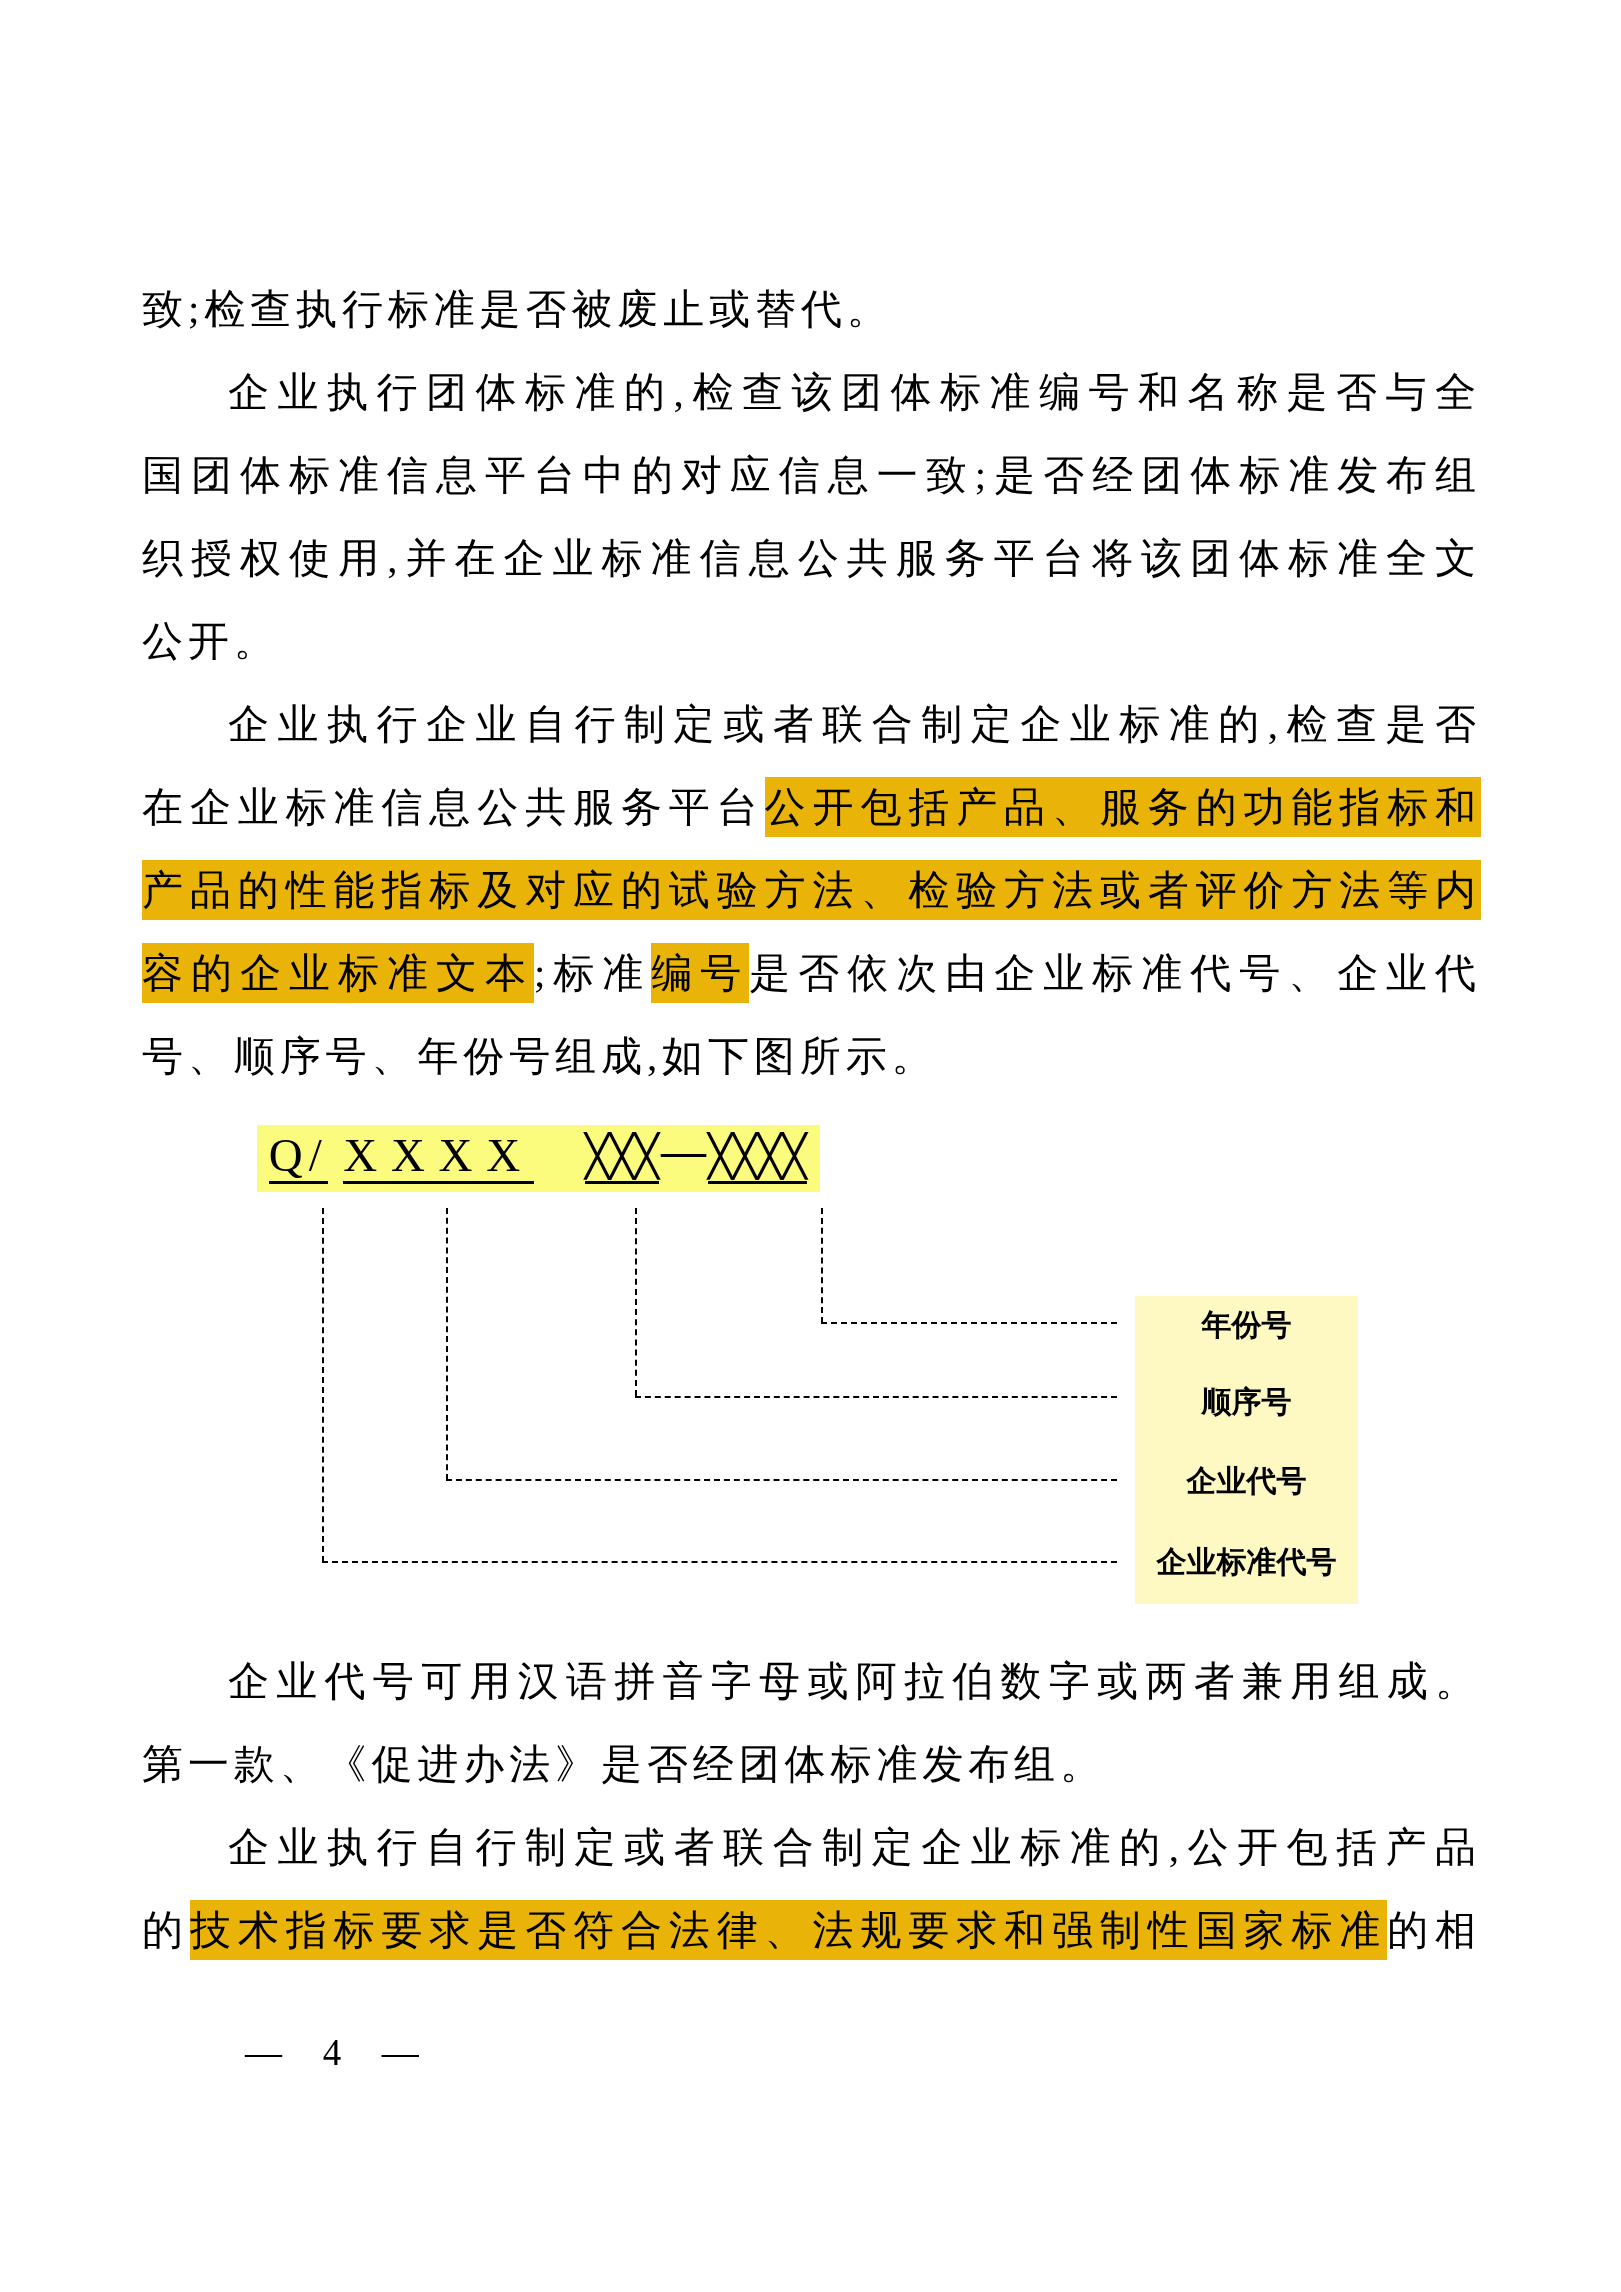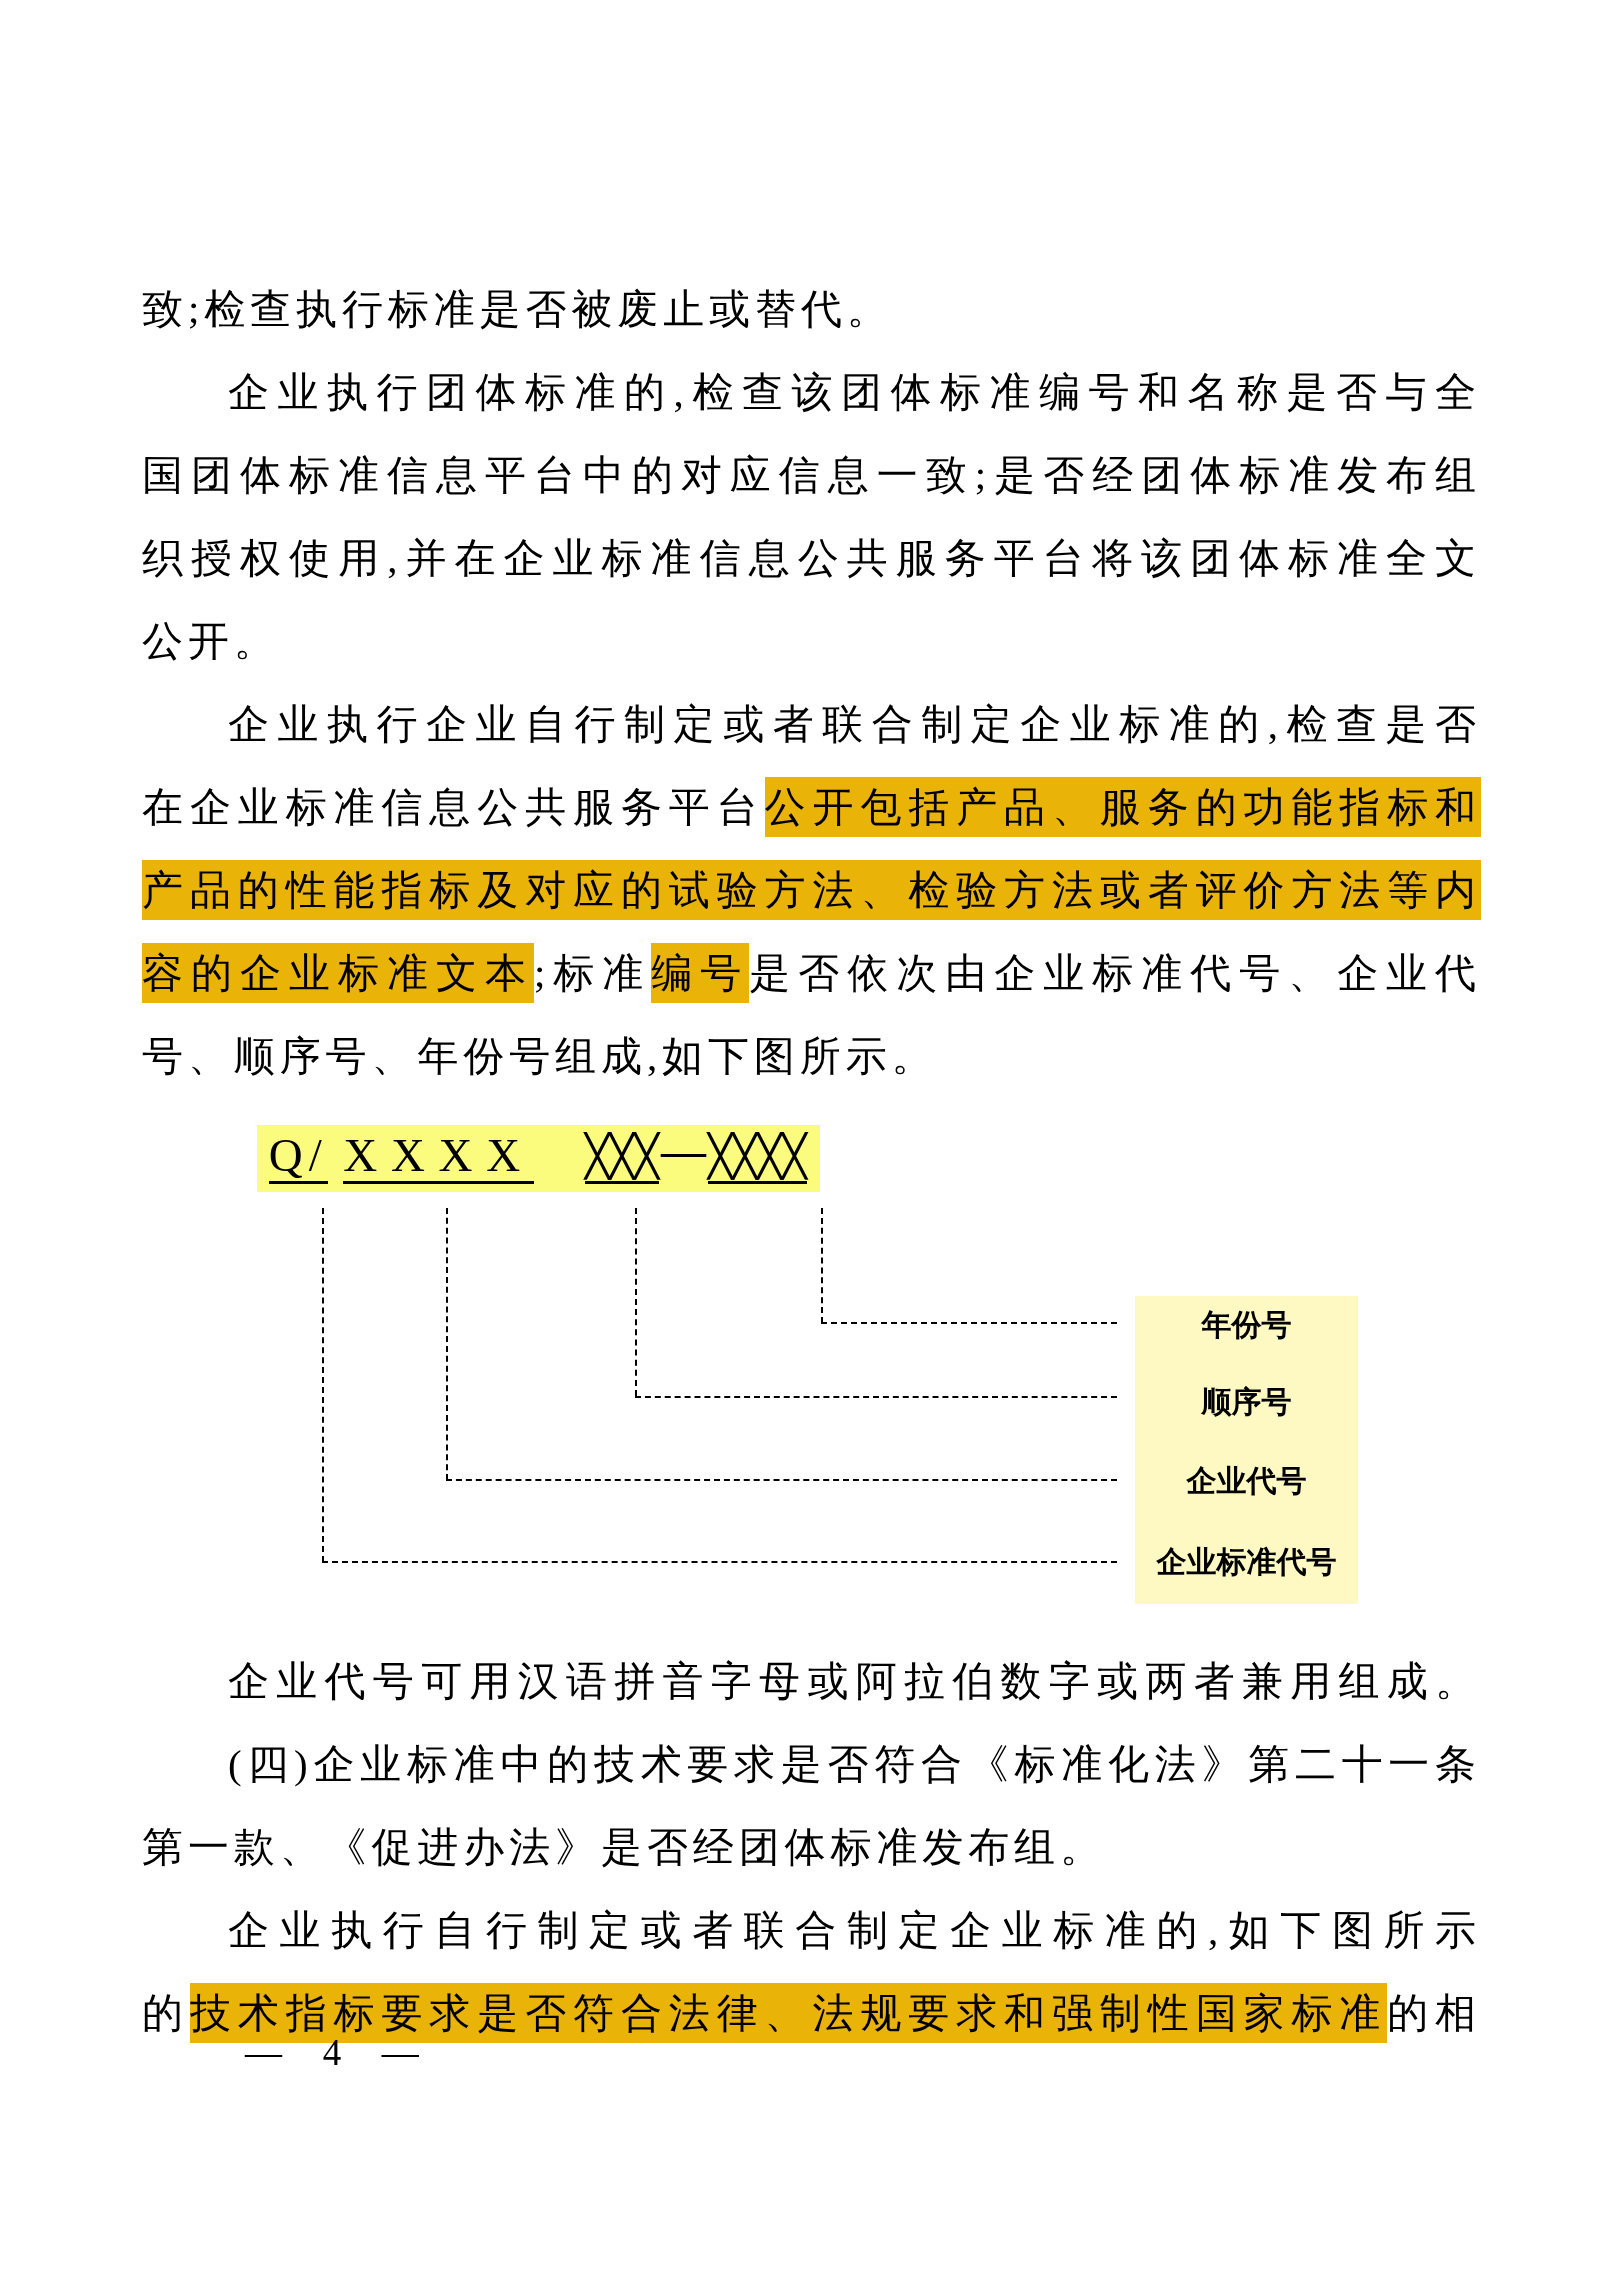--- a/index.html
+++ b/index.html
@@ -133,22 +133,21 @@
     <div class="label-band">
       <div class="fig-label" id="lab1">年份号</div>
       <div class="fig-label" id="lab2">顺序号</div>
       <div class="fig-label" id="lab3">企业代号</div>
       <div class="fig-label" id="lab4">企业标准代号</div>
     </div>
   </div>
 
   <div class="text-block" id="block-bottom">
       <div class="line fill indent"><span>企业代号可用汉语拼音字母或阿拉伯数字或两者兼用组成。</span></div>
-      <div class="line fill indent"><span>(四)企业标准中的技术要求是否符合《标准化法》第二十一条</span></div>
       <div class="line"><span>第一款、《促进办法》是否经团体标准发布组。</span></div>
-      <div class="line fill indent"><span>企业执行自行制定或者联合制定企业标准的,如下图所示</span></div>
+      <div class="line fill indent"><span>企业执行自行制定或者联合制定企业标准的,公开包括产品</span></div>
       <div class="line fill"><span>的</span><span class="hl">技术指标要求是否符合法律、法规要求和强制性国家标准</span><span>的相</span></div>
     </div>
 
   <div class="footer">— 4 —</div>
 
 </div>
 
 
 </body></html>

